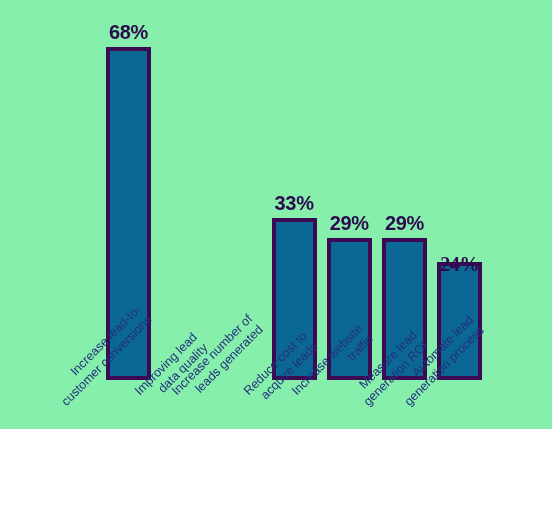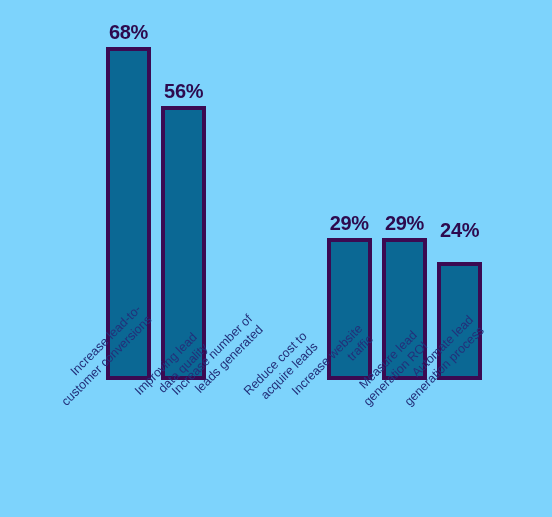--- a/index.html
+++ b/index.html
@@ -7,22 +7,22 @@
     margin: 0;
     padding: 0;
     background: #ffffff;
   }
   body {
     font-family: "Liberation Sans", sans-serif;
   }
   #chart-root {
     position: relative;
     width: 552px;
-    height: 517px;
-    background: #7dd3fc;
+    height: 429px;
+    background: #86efac;
     overflow: hidden;
   }
   .plot-area {
     position: absolute;
     left: 0;
     top: 0;
     width: 552px;
     height: 380px;
   }
   .bar-group {
@@ -76,35 +76,35 @@
 </head>
 <body>
 
 <div id="chart-root">
 
   <div class="plot-area">
       <div class="bar-group" style="left: 106px; width: 45px; height: 378px;">
         <div class="bar" title="Increase lead-to-customer conversions: 68%" style="height: 333.2px; background: rgb(11, 104, 148); border-color: rgb(59, 10, 82);"></div>
         <div class="bar-value" style="bottom: 338.2px; color: rgb(45, 10, 78);">68%</div>
       </div>
-      <div class="bar-group" style="left: 161.2px; width: 45px; height: 378px;">
-        <div class="bar" title="Improving lead data quality: 56%" style="height: 274.4px; background: rgb(11, 104, 148); border-color: rgb(59, 10, 82);"></div>
-        <div class="bar-value" style="bottom: 279.4px; color: rgb(45, 10, 78);">56%</div>
+      <div class="bar-group" style="left: 271.6px; width: 45px; height: 378px;">
+        <div class="bar" title="Reduce cost to acquire leads: 33%" style="height: 161.7px; background: rgb(11, 104, 148); border-color: rgb(59, 10, 82);"></div>
+        <div class="bar-value" style="bottom: 166.7px; color: rgb(45, 10, 78);">33%</div>
       </div>
       <div class="bar-group" style="left: 326.8px; width: 45px; height: 378px;">
         <div class="bar" title="Increase website traffic: 29%" style="height: 142.1px; background: rgb(11, 104, 148); border-color: rgb(59, 10, 82);"></div>
         <div class="bar-value" style="bottom: 147.1px; color: rgb(45, 10, 78);">29%</div>
       </div>
       <div class="bar-group" style="left: 382px; width: 45px; height: 378px;">
         <div class="bar" title="Measure lead generation ROI: 29%" style="height: 142.1px; background: rgb(11, 104, 148); border-color: rgb(59, 10, 82);"></div>
         <div class="bar-value" style="bottom: 147.1px; color: rgb(45, 10, 78);">29%</div>
       </div>
       <div class="bar-group" style="left: 437.2px; width: 45px; height: 378px;">
         <div class="bar" title="Automate lead generation process: 24%" style="height: 117.6px; background: rgb(11, 104, 148); border-color: rgb(59, 10, 82);"></div>
-        <div class="bar-value" style="bottom: 140px; color: rgb(45, 10, 78);">24%</div>
+        <div class="bar-value" style="bottom: 106px; color: rgb(45, 10, 78); font-family: Liberation Serif, serif;">24%</div>
       </div>
     </div>
   <div class="labels-area">
       <div class="cat-label" style="color: rgb(35, 48, 122); left: 48.233px; top: 8px;">
         <span class="l1">Increase lead-to-</span>
         <span class="l2">customer conversions</span>
       </div>
       <div class="cat-label" style="color: rgb(35, 48, 122); left: 131.717px; top: 8px;">
         <span class="l1">Improving lead</span>
         <span class="l2">data quality</span>

